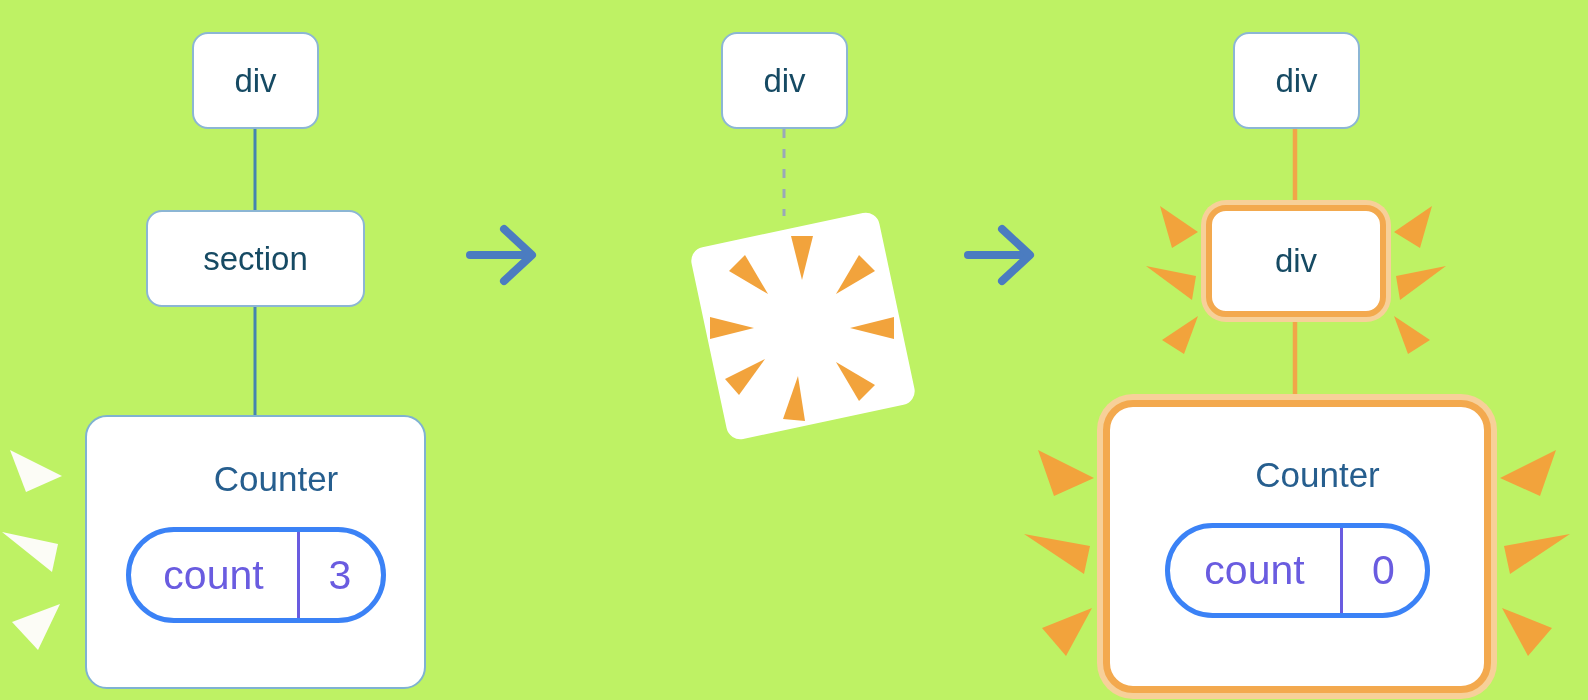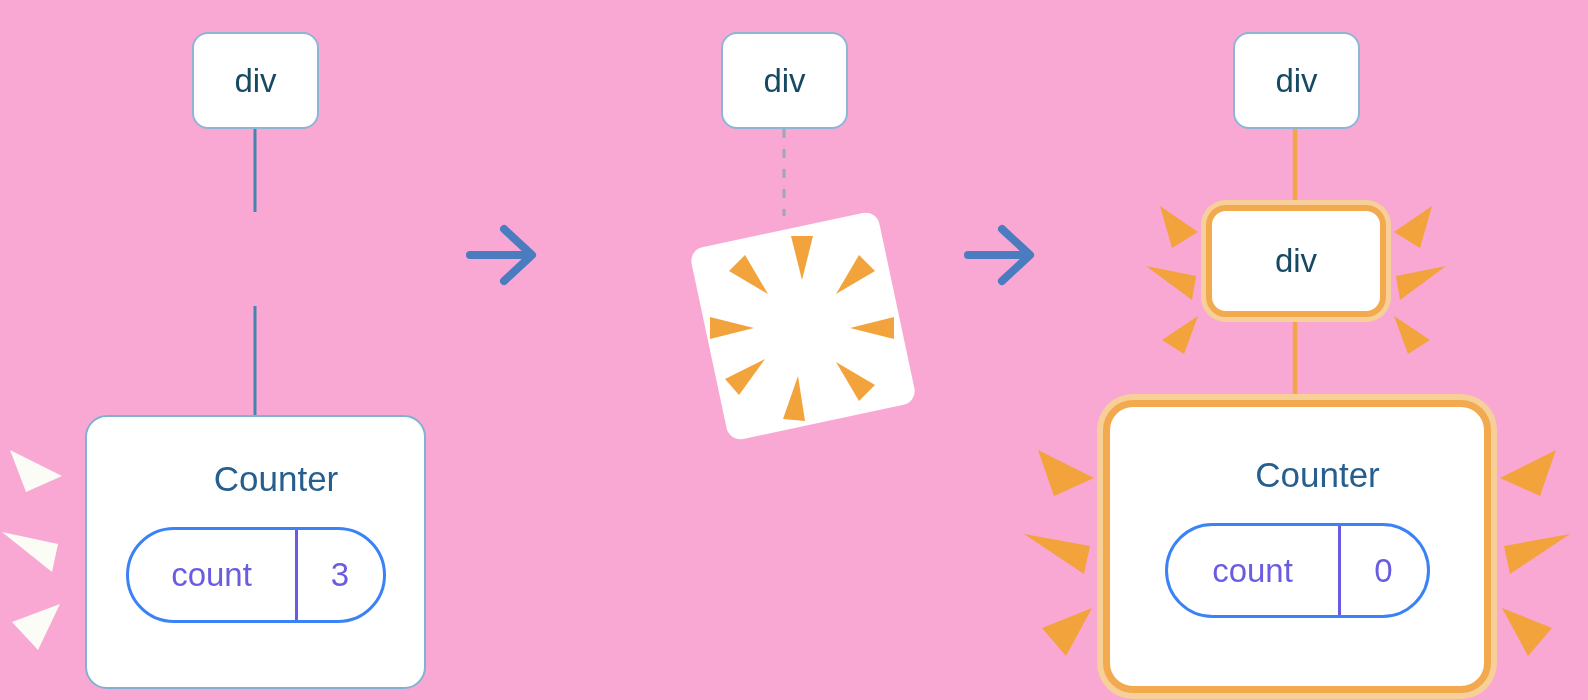--- a/index.html
+++ b/index.html
@@ -1,18 +1,18 @@
 <!DOCTYPE html>
 <html><head>
 <meta charset="utf-8">
 <style>
   html, body { margin:0; padding:0; background:#12151a; }
   .canvas {
     position:relative; width:1588px; height:700px; overflow:hidden;
-    background:#f9a8d4;
+    background:#bef264;
     font-family:"Liberation Sans", sans-serif;
   }
   svg.layer { position:absolute; left:0; top:0; }
   .node {
     position:absolute; box-sizing:border-box;
     background:#ffffff; border:2.5px solid #8cb6d4; border-radius:16px;
     display:flex; align-items:center; justify-content:center;
     color:#164a63; font-size:33px; font-weight:500;
   }
   .node.hl {
@@ -28,23 +28,23 @@
     border:7px solid #f3a94e; border-radius:30px;
     box-shadow:0 0 0 6px #f7d099;
   }
   .card .title {
     color:#265e8e; font-size:35px; font-weight:500; line-height:44px;
     margin-bottom:26px;
     margin-left:41px;
   }
   .pill {
     box-sizing:border-box; background:#ffffff;
-    border:3px solid #3b82f6; border-radius:60px;
+    border:5px solid #3b82f6; border-radius:60px;
     display:flex; overflow:hidden;
-    color:#6a5ce0; font-size:33px;
+    color:#6a5ce0; font-size:41px;
   }
   .pill .key { display:flex; align-items:center; justify-content:center; }
   .pill .val { display:flex; align-items:center; justify-content:center; flex:1; border-left:3px solid #6a5ce0; }
 </style>
 </head>
 <body>
 
 <div class="canvas">
 
   <svg class="layer" width="1588" height="700" viewBox="0 0 1588 700">
@@ -107,20 +107,23 @@
       <polygon points="1500,478 1556,450 1540,496"></polygon>
       <polygon points="1504,546 1570,534 1510,574"></polygon>
       <polygon points="1502,608 1552,628 1528,656"></polygon>
     </g>
   </svg>
 
   <div class="node" style="left:192px;top:32px;width:127px;height:97px">
     <span>div</span>
   </div>
 
+  <div class="node" style="left:146px;top:210px;width:219px;height:97px">
+    <span>section</span>
+  </div>
 
   <div class="card" style="left:85px;top:415px;width:341px;height:274px;padding-top:40px">
     <div class="title">Counter</div>
     <div class="pill" style="width:260px;height:96px">
       <div class="key" style="width:166px">count</div>
       <div class="val">3</div>
     </div>
   </div>
 
   <div class="node" style="left:721px;top:32px;width:127px;height:97px">

